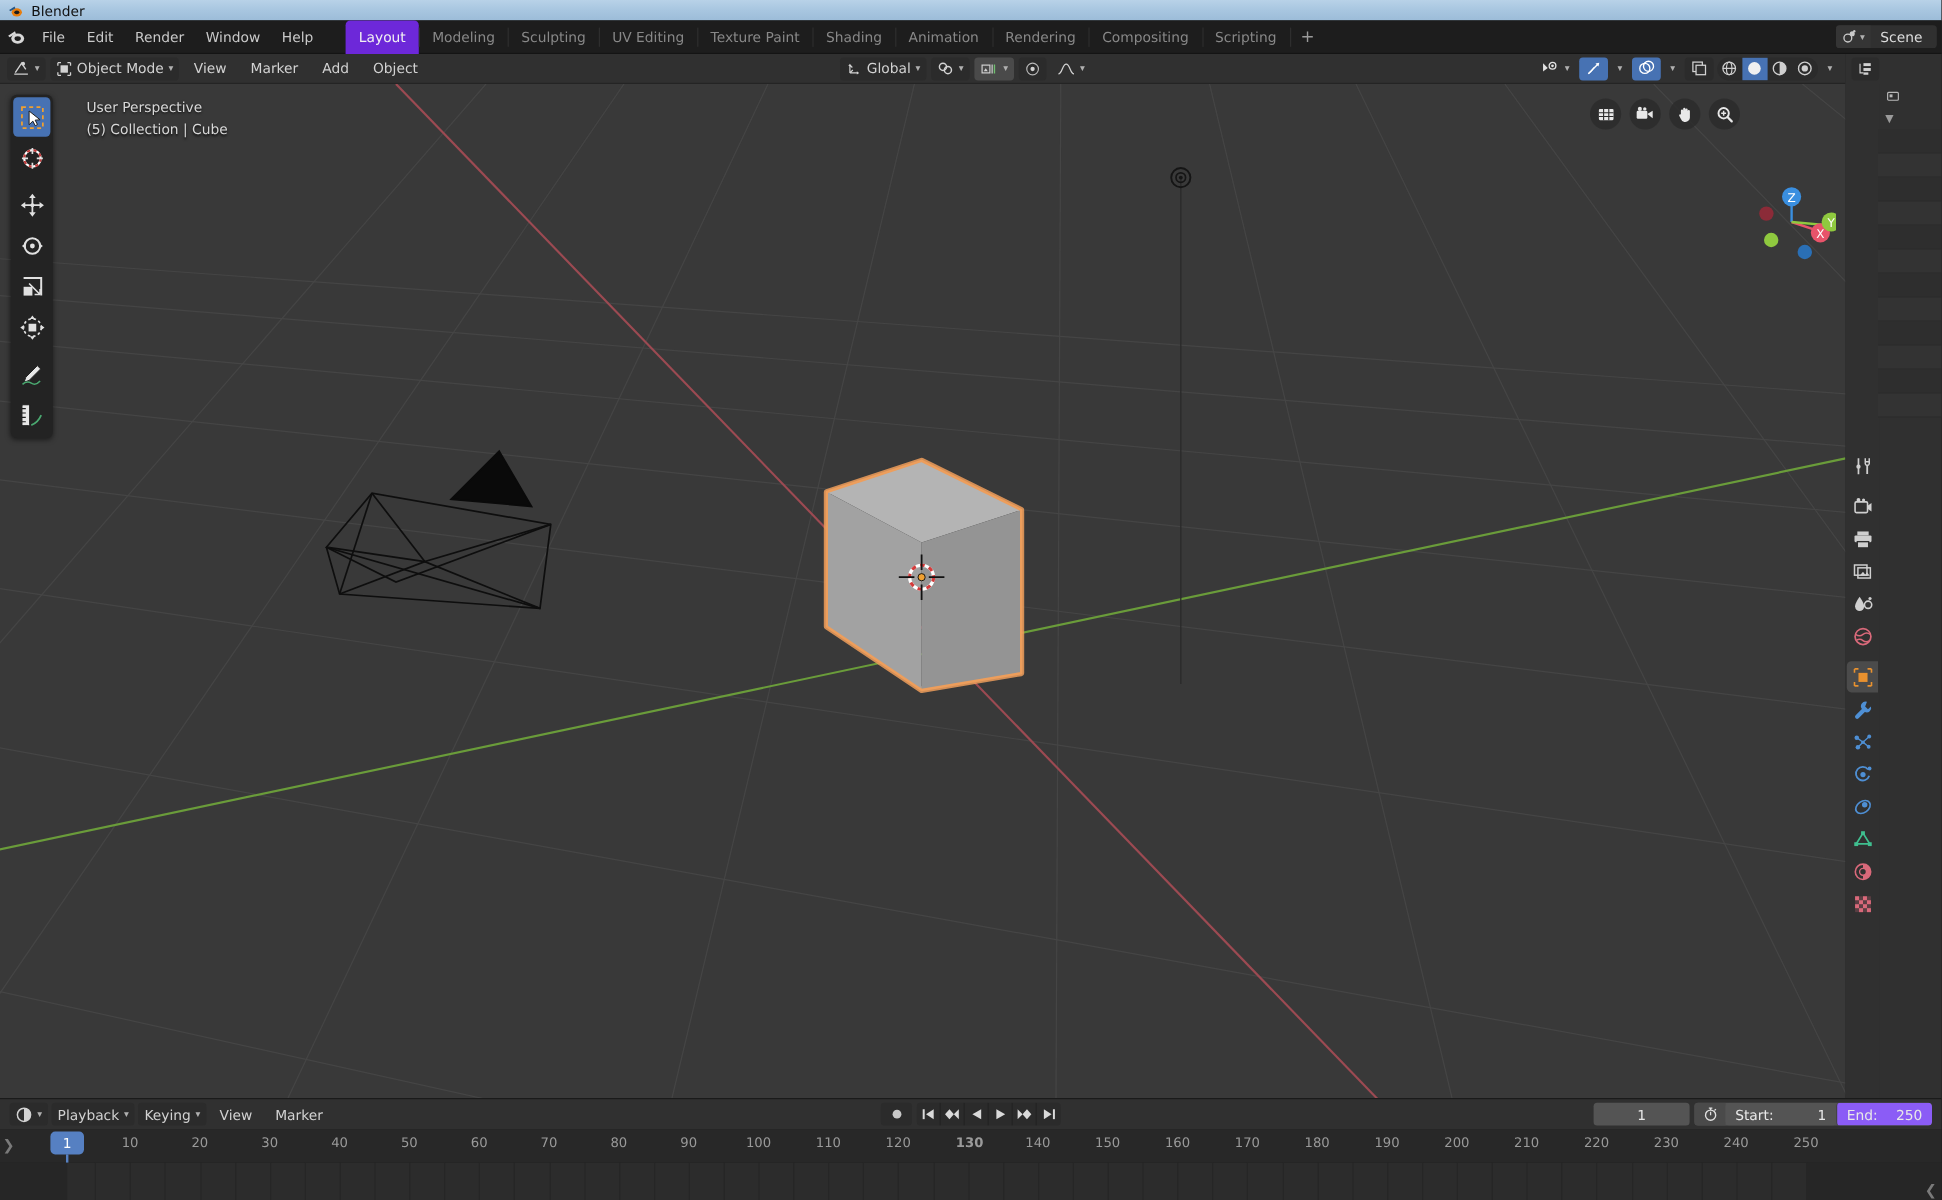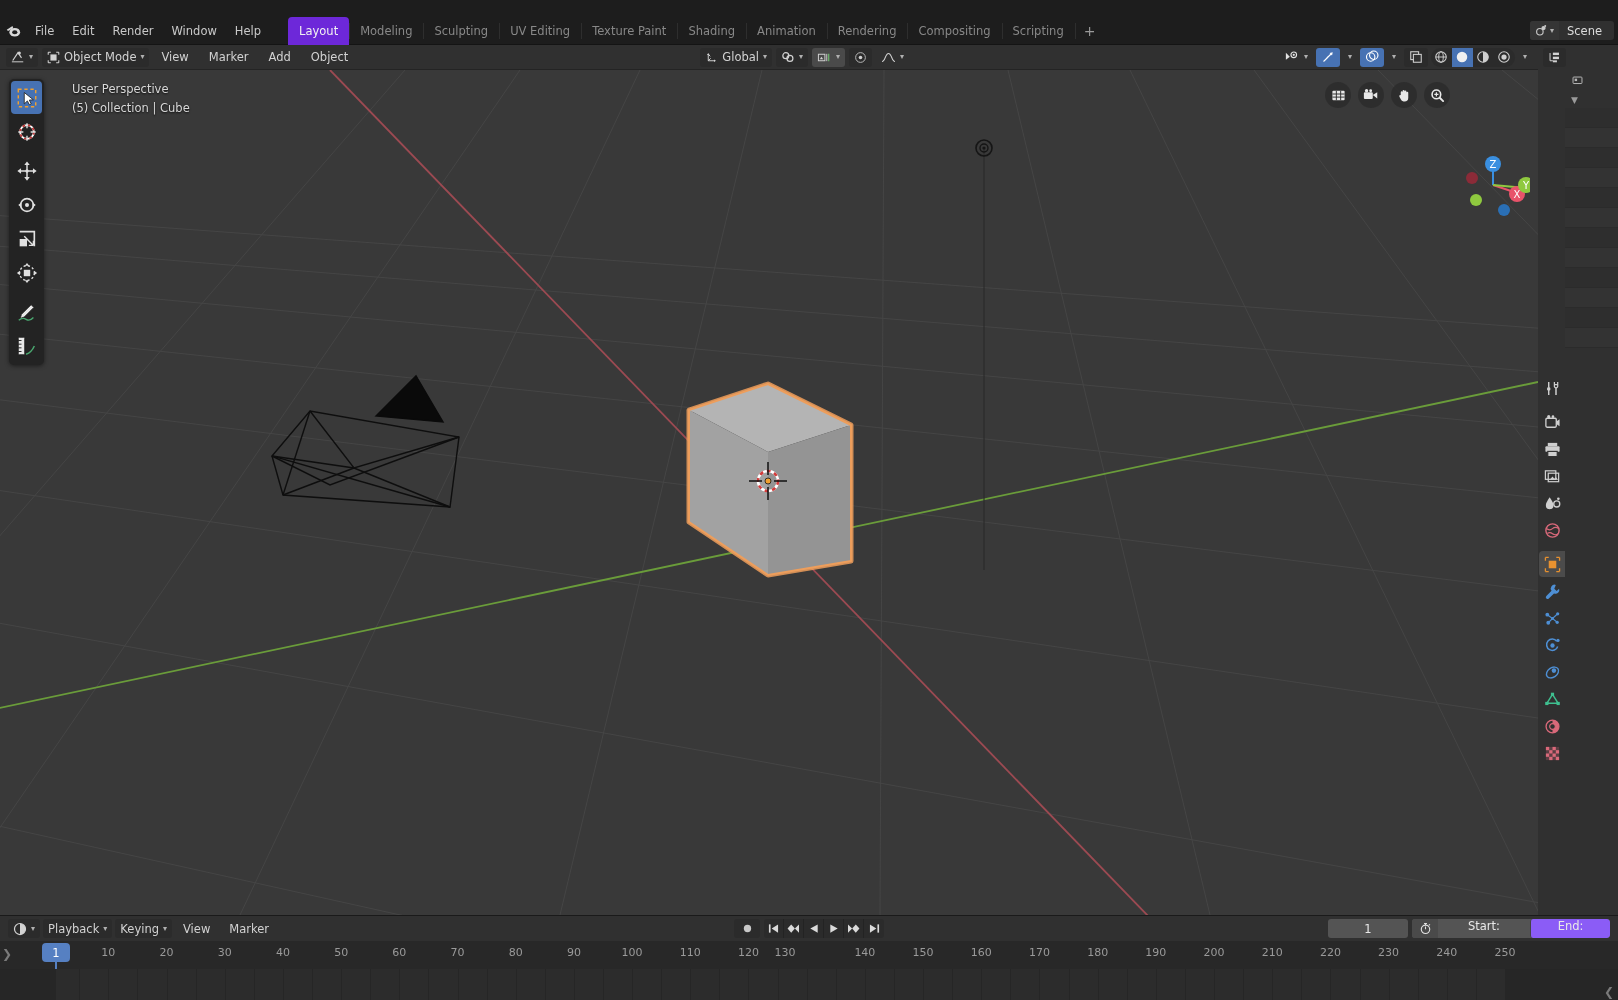--- a/index.html
+++ b/index.html
@@ -143,21 +143,21 @@
             display:flex; align-items:center; justify-content:center; }
   .pb-group { display:flex; background:#2b2b2b; border-radius:3px; overflow:hidden; }
   .pb-btn { width:20px; height:19px; display:flex; align-items:center; justify-content:center;
             border-right:1px solid #232323; }
   .pb-btn:last-child { border-right:none; }
   .tl-right { position:absolute; right:8px; display:flex; align-items:center; gap:4px; }
   .num-field {
     height:19px; background:#545454; border-radius:3px; display:flex; align-items:center;
     justify-content:center; font-size:11.5px; color:#e8e8e8; padding:0 8px;
   }
-  .num-field.lbl { justify-content:space-between; gap:14px;flex-direction:column; }
+  .num-field.lbl { justify-content:space-between; gap:14px; }
   .tl-ruler {
     position:absolute; left:0; top:941px; width:1618px; height:28px;
     background:#282828; overflow:hidden;
   }
   .tick-lbl { position:absolute; top:5px; font-size:11px; color:#9a9a9a;
               transform:translateX(-50%); white-space:nowrap; }
   .tl-channels {
     position:absolute; left:0; top:969px; width:1618px; height:31px;
     background:#2c2c2c; overflow:hidden;
   }
@@ -172,20 +172,30 @@
   .tl-leftarrow { position:absolute; left:2px; top:6px; color:#7a7a7a; font-size:12px; }
   .tl-rightarrow { position:absolute; right:4px; top:16px; color:#7a7a7a; font-size:12px; }
 
   svg { display:block; }
 </style>
 </head>
 <body>
 
 <div id="app">
 
+  <div class="titlebar">
+    <span class="blender-logo-sm">
+      <svg width="12" height="12" viewBox="0 0 12 12">
+        <ellipse cx="7" cy="7.3" rx="4.3" ry="3.4" fill="#e87d0d"></ellipse>
+        <ellipse cx="7" cy="7.3" rx="2.1" ry="1.6" fill="#1d1d1d"></ellipse>
+        <path d="M0.6 5.4 L5.2 2.4 L5.8 4.1 L1.6 6.4 Z" fill="#265787"></path>
+      </svg>
+    </span>
+    <span>Blender</span>
+  </div>
 
   <div class="topbar">
     <div class="topbar-logo">
       <svg width="15" height="15" viewBox="0 0 12 12">
         <ellipse cx="7" cy="7.3" rx="4.3" ry="3.4" fill="#d8d8d8"></ellipse>
         <ellipse cx="7" cy="7.3" rx="2.1" ry="1.6" fill="#1d1d1d"></ellipse>
         <path d="M0.6 5.4 L5.2 2.4 L5.8 4.1 L1.6 6.4 Z" fill="#d8d8d8"></path>
       </svg>
     </div>
     <div class="menu-item">File</div>
@@ -816,21 +826,21 @@
         <div class="tick-lbl" style="left: 224.759px;">30</div>
         <div class="tick-lbl" style="left: 282.952px;">40</div>
         <div class="tick-lbl" style="left: 341.145px;">50</div>
         <div class="tick-lbl" style="left: 399.337px;">60</div>
         <div class="tick-lbl" style="left: 457.53px;">70</div>
         <div class="tick-lbl" style="left: 515.723px;">80</div>
         <div class="tick-lbl" style="left: 573.916px;">90</div>
         <div class="tick-lbl" style="left: 632.108px;">100</div>
         <div class="tick-lbl" style="left: 690.301px;">110</div>
         <div class="tick-lbl" style="left: 748.494px;">120</div>
-        <div class="tick-lbl" style="left: 785px;">130</div>
+        <div class="tick-lbl" style="left: 808px; font-weight: bold;">130</div>
         <div class="tick-lbl" style="left: 864.88px;">140</div>
         <div class="tick-lbl" style="left: 923.072px;">150</div>
         <div class="tick-lbl" style="left: 981.265px;">160</div>
         <div class="tick-lbl" style="left: 1039.46px;">170</div>
         <div class="tick-lbl" style="left: 1097.65px;">180</div>
         <div class="tick-lbl" style="left: 1155.84px;">190</div>
         <div class="tick-lbl" style="left: 1214.04px;">200</div>
         <div class="tick-lbl" style="left: 1272.23px;">210</div>
         <div class="tick-lbl" style="left: 1330.42px;">220</div>
         <div class="tick-lbl" style="left: 1388.61px;">230</div>

